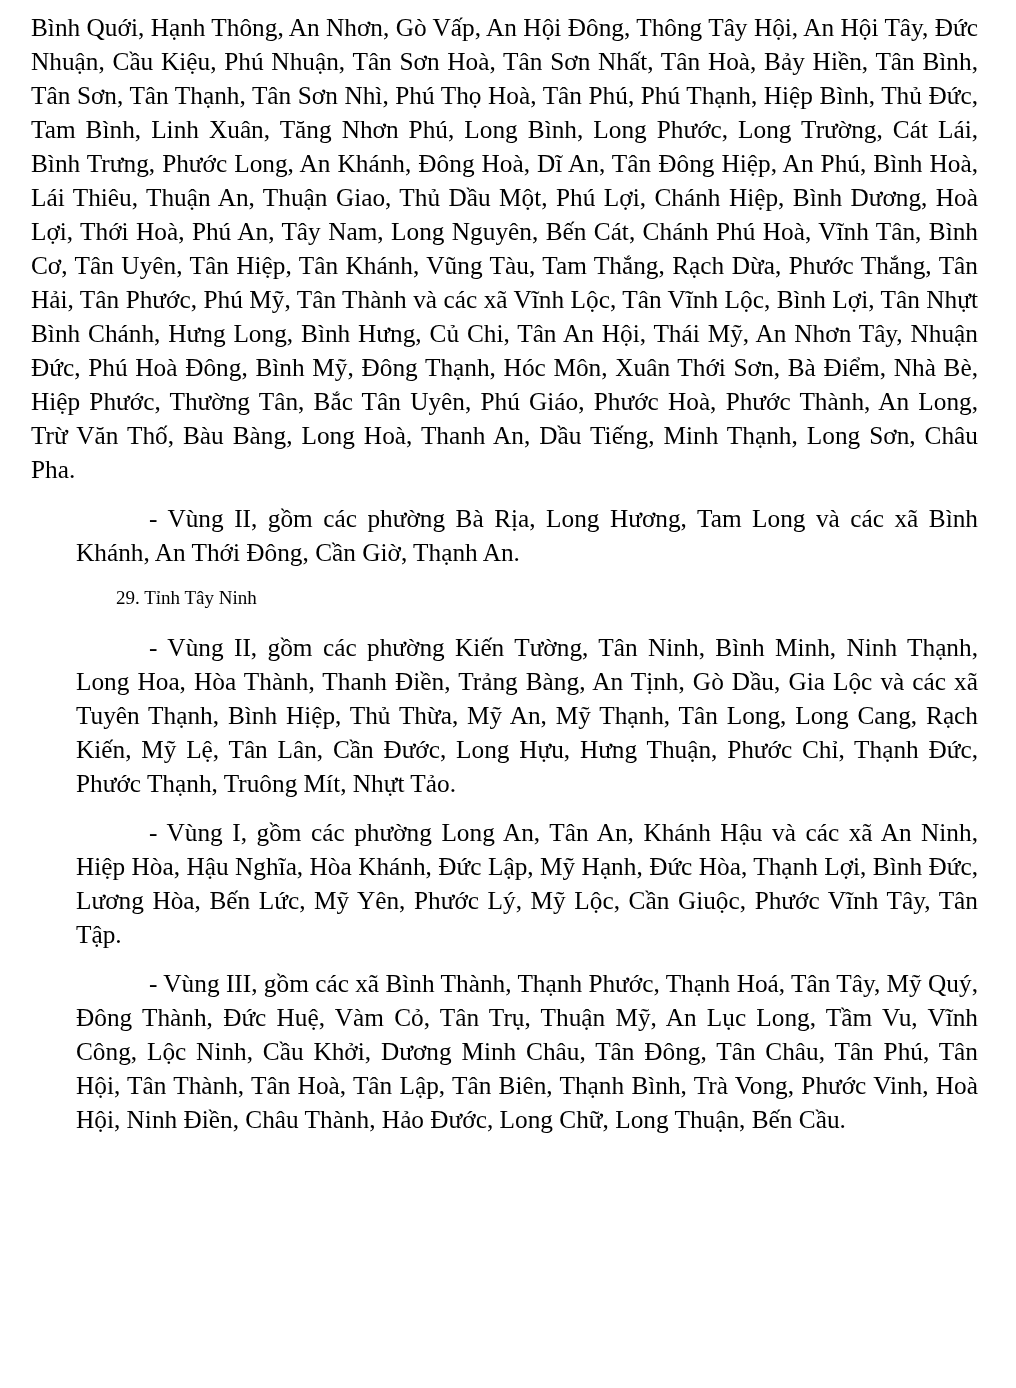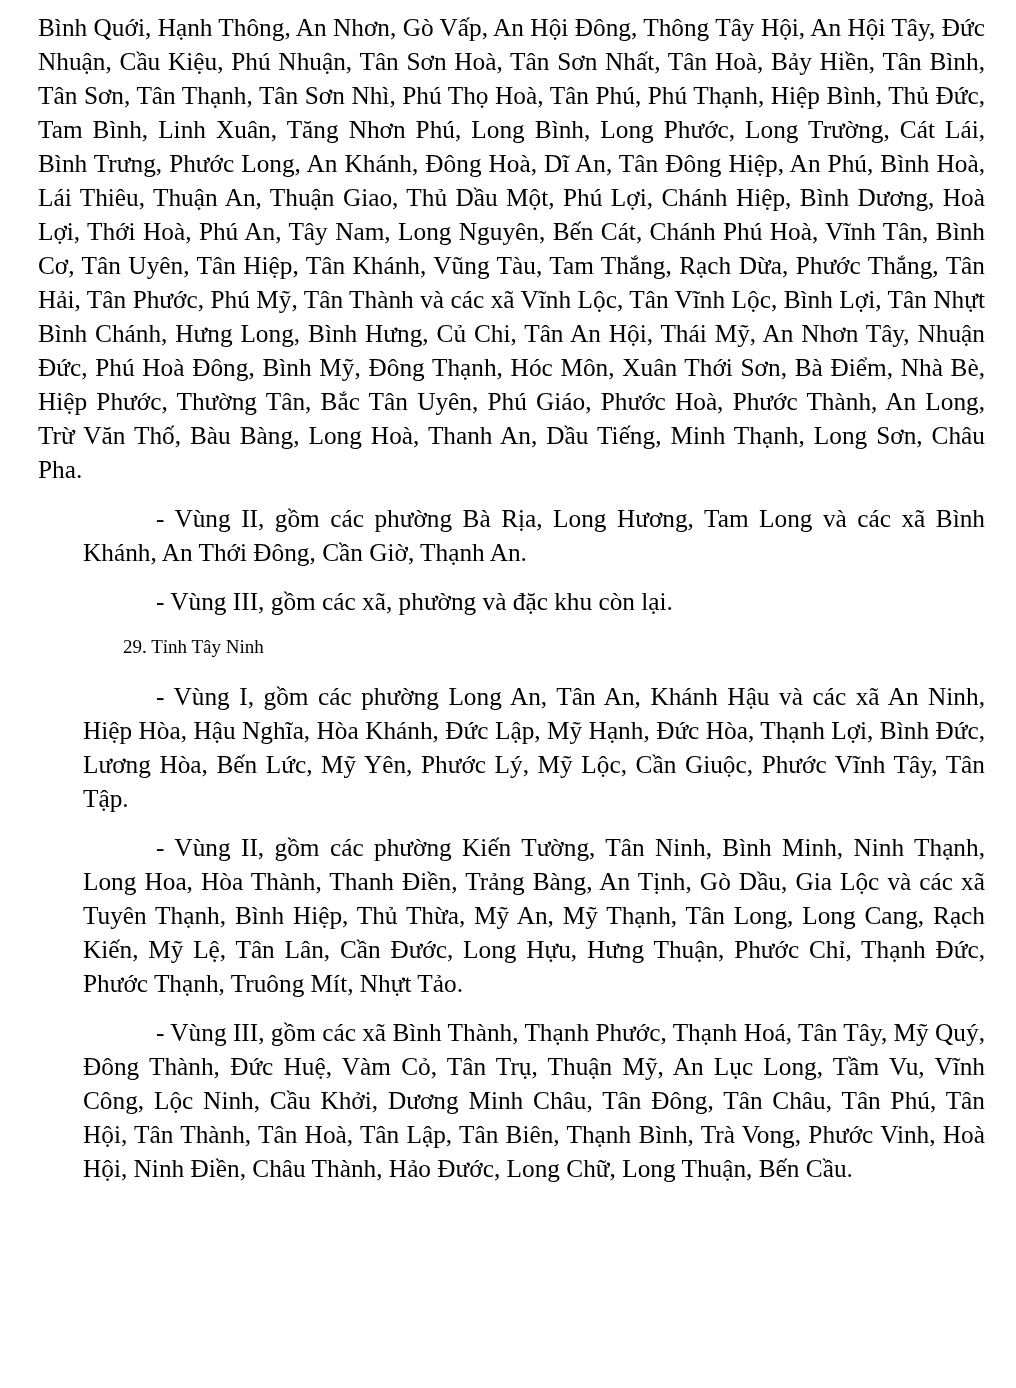--- a/index.html
+++ b/index.html
@@ -10,21 +10,21 @@
     body {
       width: 1016px;
       height: 1388px;
       overflow: hidden;
       position: relative;
       font-family: "Liberation Serif", "DejaVu Serif", serif;
       color: #000000;
     }
     .page {
       position: absolute;
-      left: 38px;
+      left: 31px;
       top: 10px;
       width: 947px;
     }
     .para {
       font-size: 25.3px;
       line-height: 34px;
       text-align: justify;
       margin: 0;
     }
     .indent {
@@ -43,25 +43,24 @@
   </style>
 </head>
 <body>
 
 <div class="page">
 
   <p class="para">Bình Quới, Hạnh Thông, An Nhơn, Gò Vấp, An Hội Đông, Thông Tây Hội, An Hội Tây, Đức Nhuận, Cầu Kiệu, Phú Nhuận, Tân Sơn Hoà, Tân Sơn Nhất, Tân Hoà, Bảy Hiền, Tân Bình, Tân Sơn, Tân Thạnh, Tân Sơn Nhì, Phú Thọ Hoà, Tân Phú, Phú Thạnh, Hiệp Bình, Thủ Đức, Tam Bình, Linh Xuân, Tăng Nhơn Phú, Long Bình, Long Phước, Long Trường, Cát Lái, Bình Trưng, Phước Long, An Khánh, Đông Hoà, Dĩ An, Tân Đông Hiệp, An Phú, Bình Hoà, Lái Thiêu, Thuận An, Thuận Giao, Thủ Dầu Một, Phú Lợi, Chánh Hiệp, Bình Dương, Hoà Lợi, Thới Hoà, Phú An, Tây Nam, Long Nguyên, Bến Cát, Chánh Phú Hoà, Vĩnh Tân, Bình Cơ, Tân Uyên, Tân Hiệp, Tân Khánh, Vũng Tàu, Tam Thắng, Rạch Dừa, Phước Thắng, Tân Hải, Tân Phước, Phú Mỹ, Tân Thành và các xã Vĩnh Lộc, Tân Vĩnh Lộc, Bình Lợi, Tân Nhựt Bình Chánh, Hưng Long, Bình Hưng, Củ Chi, Tân An Hội, Thái Mỹ, An Nhơn Tây, Nhuận Đức, Phú Hoà Đông, Bình Mỹ, Đông Thạnh, Hóc Môn, Xuân Thới Sơn, Bà Điểm, Nhà Bè, Hiệp Phước, Thường Tân, Bắc Tân Uyên, Phú Giáo, Phước Hoà, Phước Thành, An Long, Trừ Văn Thố, Bàu Bàng, Long Hoà, Thanh An, Dầu Tiếng, Minh Thạnh, Long Sơn, Châu Pha.</p>
 
   <p class="para indent gap">- Vùng II, gồm các phường Bà Rịa, Long Hương, Tam Long và các xã Bình Khánh, An Thới Đông, Cần Giờ, Thạnh An.</p>
 
-  <p class="para indent gap">- Vùng III, gồm các xã, phường và đặc khu còn lại.</p>
 
   <p class="heading-line gap">29. Tỉnh Tây Ninh</p>
 
+  <p class="para indent gap">- Vùng II, gồm các phường Kiến Tường, Tân Ninh, Bình Minh, Ninh Thạnh, Long Hoa, Hòa Thành, Thanh Điền, Trảng Bàng, An Tịnh, Gò Dầu, Gia Lộc và các xã Tuyên Thạnh, Bình Hiệp, Thủ Thừa, Mỹ An, Mỹ Thạnh, Tân Long, Long Cang, Rạch Kiến, Mỹ Lệ, Tân Lân, Cần Đước, Long Hựu, Hưng Thuận, Phước Chỉ, Thạnh Đức, Phước Thạnh, Truông Mít, Nhựt Tảo.</p>
+
   <p class="para indent gap">- Vùng I, gồm các phường Long An, Tân An, Khánh Hậu và các xã An Ninh, Hiệp Hòa, Hậu Nghĩa, Hòa Khánh, Đức Lập, Mỹ Hạnh, Đức Hòa, Thạnh Lợi, Bình Đức, Lương Hòa, Bến Lức, Mỹ Yên, Phước Lý, Mỹ Lộc, Cần Giuộc, Phước Vĩnh Tây, Tân Tập.</p>
-
-  <p class="para indent gap">- Vùng II, gồm các phường Kiến Tường, Tân Ninh, Bình Minh, Ninh Thạnh, Long Hoa, Hòa Thành, Thanh Điền, Trảng Bàng, An Tịnh, Gò Dầu, Gia Lộc và các xã Tuyên Thạnh, Bình Hiệp, Thủ Thừa, Mỹ An, Mỹ Thạnh, Tân Long, Long Cang, Rạch Kiến, Mỹ Lệ, Tân Lân, Cần Đước, Long Hựu, Hưng Thuận, Phước Chỉ, Thạnh Đức, Phước Thạnh, Truông Mít, Nhựt Tảo.</p>
 
   <p class="para indent gap">- Vùng III, gồm các xã Bình Thành, Thạnh Phước, Thạnh Hoá, Tân Tây, Mỹ Quý, Đông Thành, Đức Huệ, Vàm Cỏ, Tân Trụ, Thuận Mỹ, An Lục Long, Tầm Vu, Vĩnh Công, Lộc Ninh, Cầu Khởi, Dương Minh Châu, Tân Đông, Tân Châu, Tân Phú, Tân Hội, Tân Thành, Tân Hoà, Tân Lập, Tân Biên, Thạnh Bình, Trà Vong, Phước Vinh, Hoà Hội, Ninh Điền, Châu Thành, Hảo Đước, Long Chữ, Long Thuận, Bến Cầu.</p>
 
 
 
 </div>
 
 </body></html>

